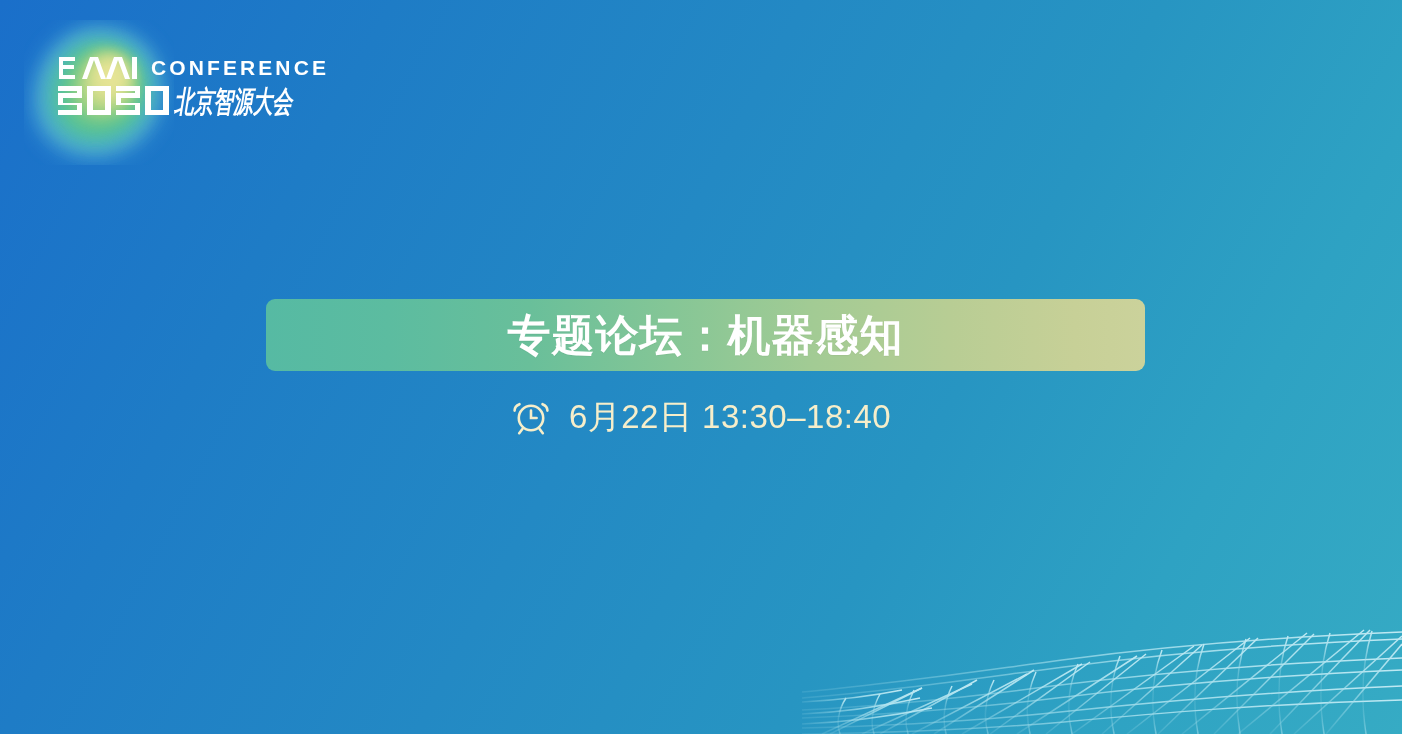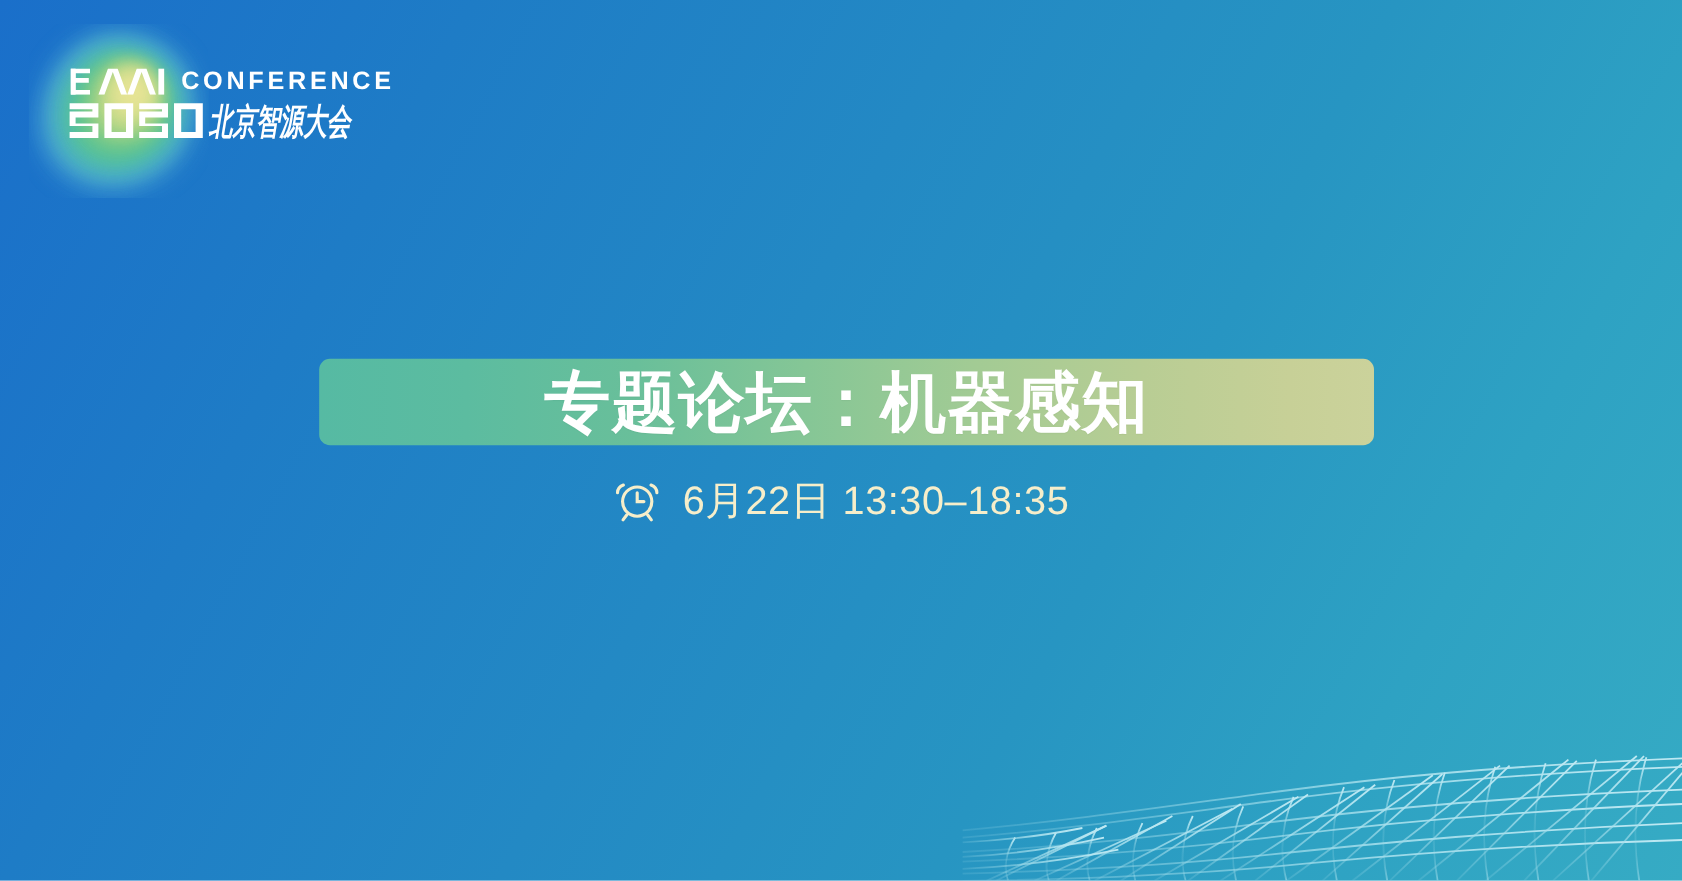--- a/index.html
+++ b/index.html
@@ -89,21 +89,21 @@
        #a2cb94 62%,
        #b8cd94 78%,
        #c7d097 92%,
        #cbd29b 100%);
     display: flex;
     align-items: center;
     justify-content: center;
   }
   .title-text {
     color: #ffffff;
-    font-size: 55px;
+    font-size: 43px;
     font-weight: bold;
     letter-spacing: 1px;
     line-height: 1;
     white-space: nowrap;
     text-shadow: 0 1px 1px rgba(0,0,0,0.04);
   }
 
   
   .time-row {
     position: absolute;
@@ -229,21 +229,21 @@
     <svg class="clock-icon" viewBox="0 0 40 40" xmlns="http://www.w3.org/2000/svg">
       <g fill="none" stroke="#f6eeca" stroke-width="2.6" stroke-linecap="round">
         <circle cx="20" cy="22" r="12.2"></circle>
         <path d="M8.5 8.2 C5.5 9.4 3.6 12 3.6 14.6"></path>
         <path d="M31.5 8.2 C34.5 9.4 36.4 12 36.4 14.6"></path>
         <path d="M11.4 33 L8.2 37.2"></path>
         <path d="M28.6 33 L31.8 37.2"></path>
         <path d="M20 14.6 L20 22 L25.6 22"></path>
       </g>
     </svg>
-    <div class="time-text">6月22日 13:30–18:35</div>
+    <div class="time-text">6月22日 13:30–18:40</div>
   </div>
 
   <svg class="mesh" viewBox="0 0 600 120" preserveAspectRatio="none" xmlns="http://www.w3.org/2000/svg">
     <defs>
       <linearGradient id="meshFade" x1="0" y1="0" x2="1" y2="0">
         <stop offset="0%" stop-color="#9fdcea" stop-opacity="0.15"></stop>
         <stop offset="28%" stop-color="#9fdcea" stop-opacity="0.5"></stop>
         <stop offset="60%" stop-color="#aee3ef" stop-opacity="0.85"></stop>
         <stop offset="100%" stop-color="#bfe9f3" stop-opacity="1"></stop>
       </linearGradient>

